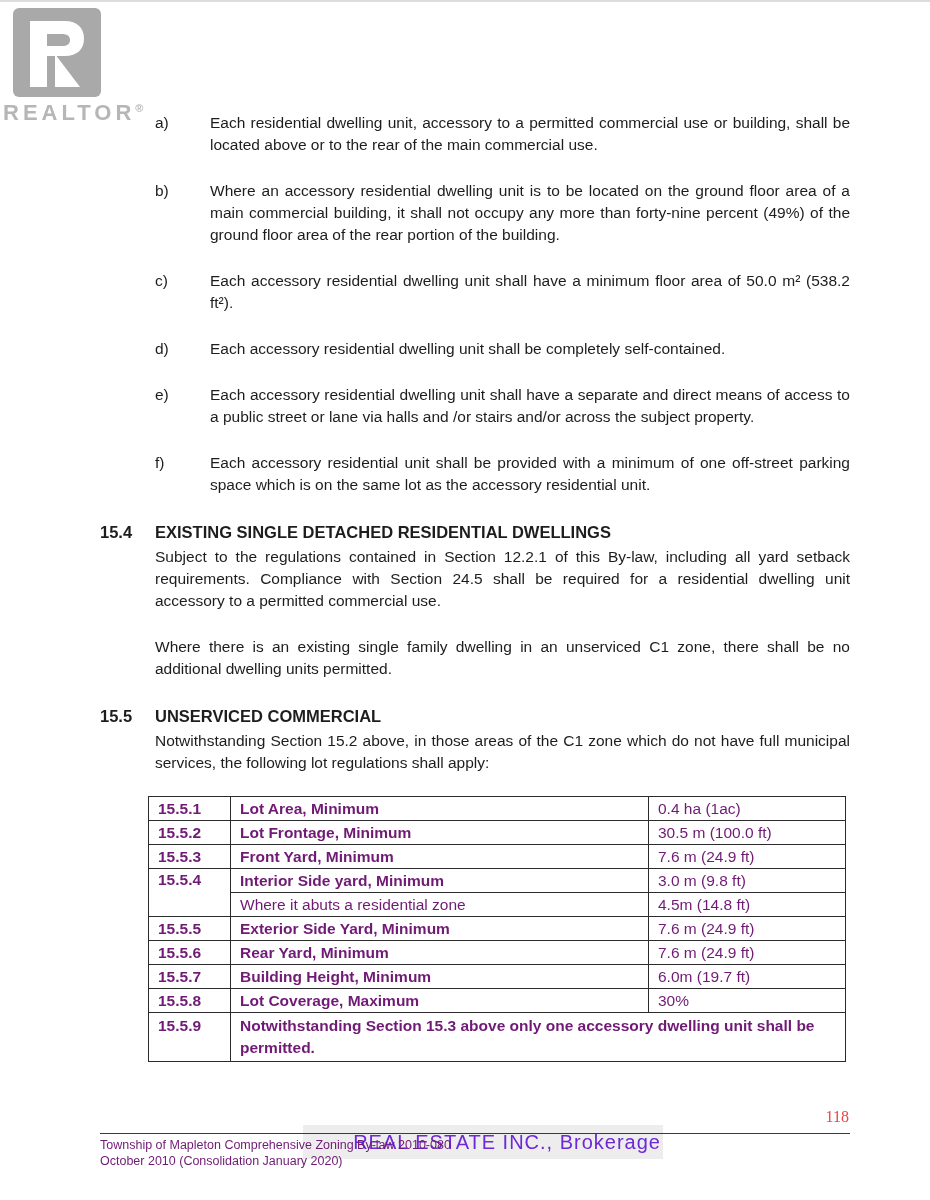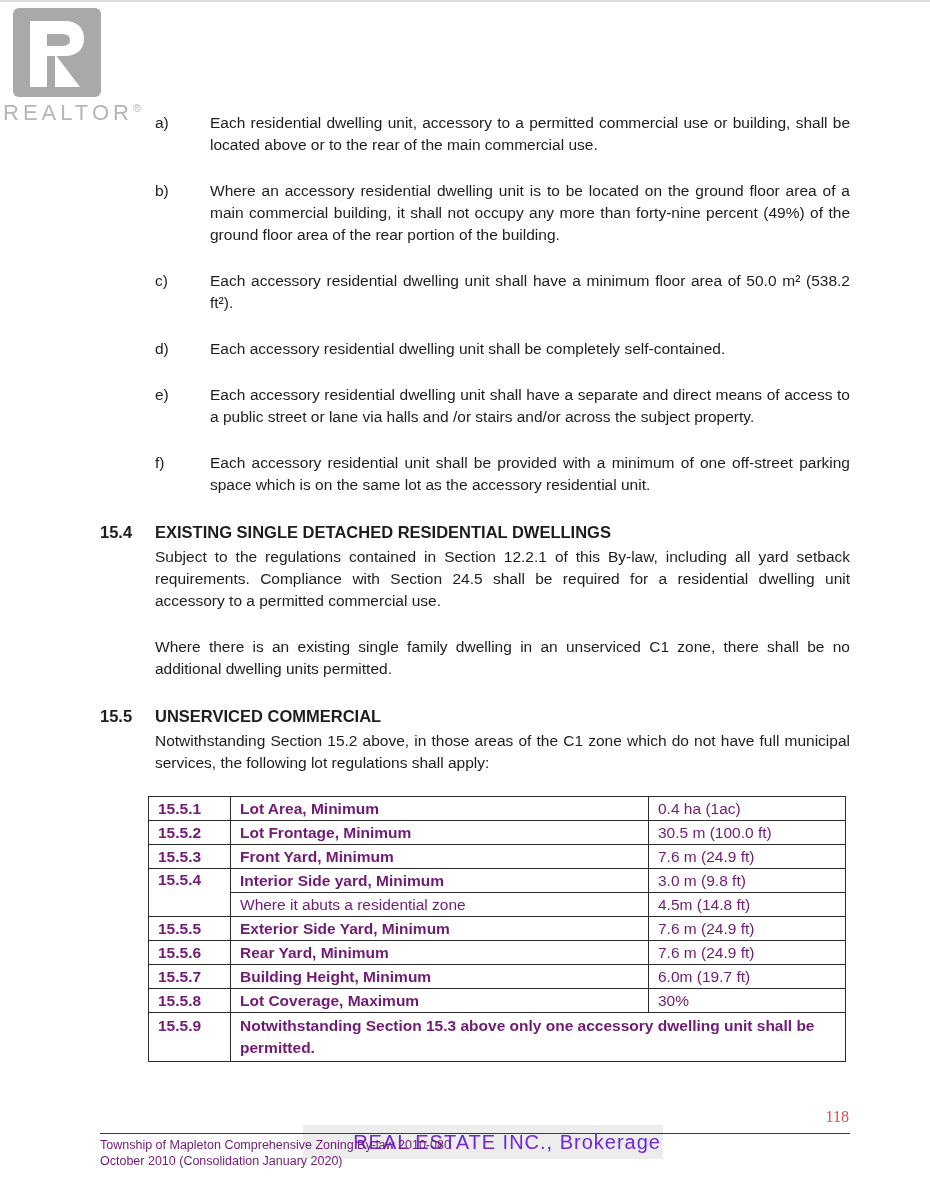--- a/index.html
+++ b/index.html
@@ -6,21 +6,21 @@
   body{
     width:930px;height:1200px;background:#ffffff;overflow:hidden;
     font-family:"Liberation Sans","DejaVu Sans",sans-serif;
     color:#1d1d1d;position:relative;
     -webkit-font-smoothing:antialiased;
   }
   .scan-edge{position:absolute;top:0;left:0;width:930px;height:2px;background:#dcdcdc;}
 
   
   .logo-box{position:absolute;left:13px;top:8px;width:88px;height:89px;background:#a9a9a9;border-radius:6px;}
-  .logo-word{position:absolute;left:3px;top:100px;font-size:22px;font-weight:400;color:#b6b6b6;letter-spacing:4px;white-space:nowrap;}
+  .logo-word{position:absolute;left:3px;top:100px;font-size:22px;font-weight:700;color:#b6b6b6;letter-spacing:4px;white-space:nowrap;}
   .logo-word sup{font-size:11px;letter-spacing:0;}
 
   
   .content{position:absolute;left:100px;top:112px;width:750px;font-size:15.5px;line-height:22px;}
   .li{display:flex;margin:0 0 24px 55px;}
   .li .lbl{width:55px;flex:none;}
   .li .txt{width:640px;text-align:justify;}
   .sec-head{display:flex;font-weight:700;font-size:16.5px;line-height:22px;margin-top:25px;}
   .sec-head .num{width:55px;flex:none;}
   .sec-para{margin:3px 0 0 55px;width:695px;text-align:justify;}

